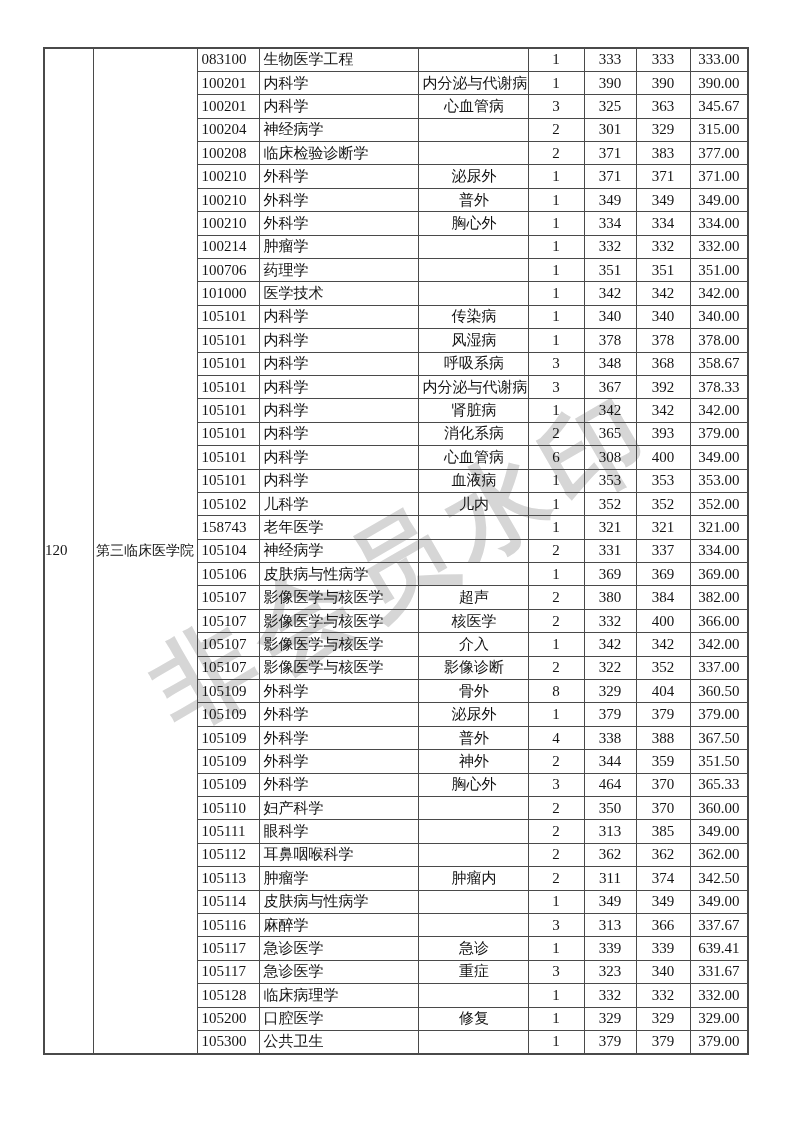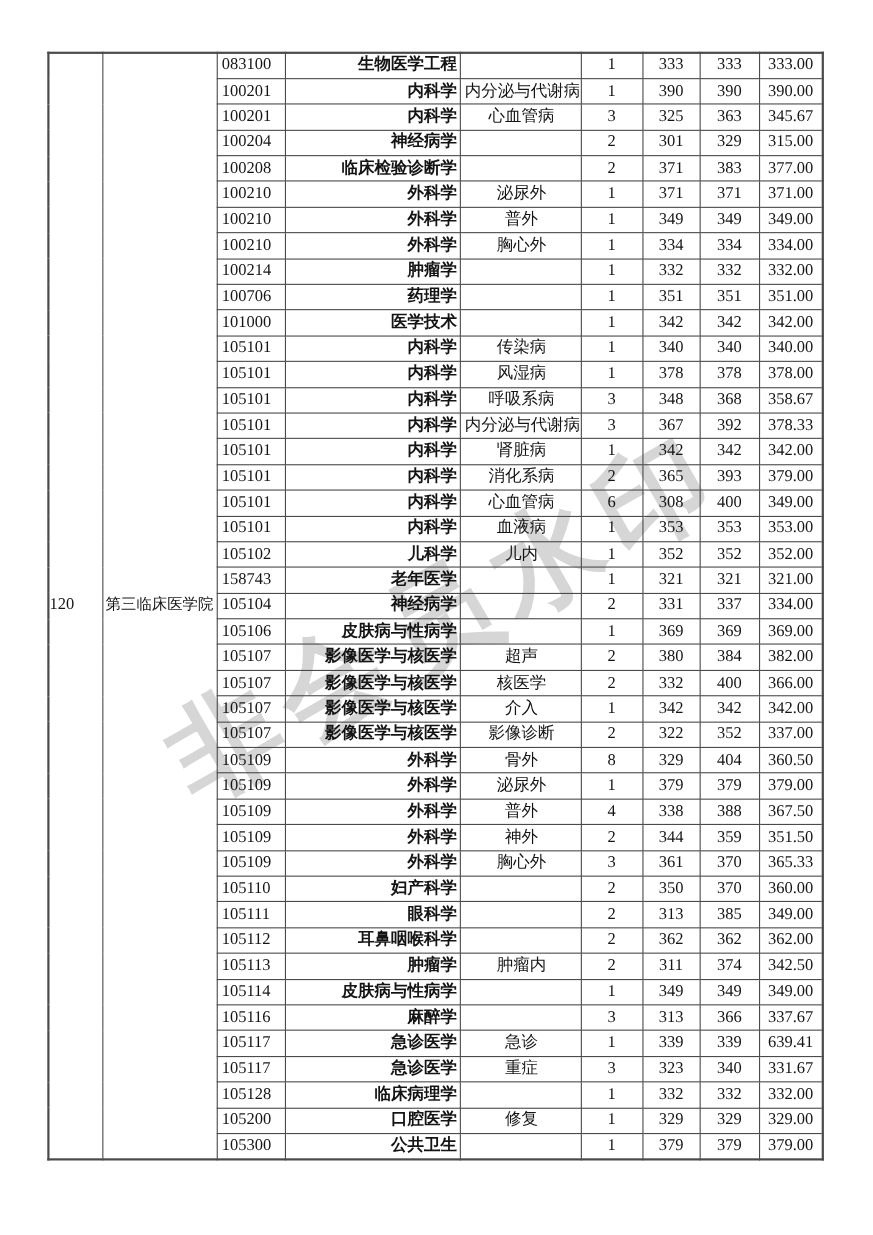--- a/index.html
+++ b/index.html
@@ -42,21 +42,21 @@
     line-height: 1;
     padding: 0 2px 0 4px;
     overflow: hidden;
     white-space: nowrap;
     background: transparent;
     vertical-align: middle;
   }
   .scores td.c-seq { text-align: left; padding: 0; margin-left: 19px; }
   .scores td.c-name { text-align: center; padding: 0; font-size: 14px; }
   .scores td.c-code { text-align: left; margin-left: 48px; }
-  .scores td.c-major { text-align: right; font-weight: bold; }
+  .scores td.c-major { text-align: left; }
   .scores td.c-dir { text-align: center; }
   .scores td.c-num { text-align: center; padding: 0; }
 </style>
 </head>
 <body>
 
 <div class="page">
   <div class="watermark">非会员水印</div>
 
   <table class="scores">
@@ -351,21 +351,21 @@
           <td class="c-num">2</td>
           <td class="c-num">344</td>
           <td class="c-num">359</td>
           <td class="c-num">351.50</td>
         </tr>
         <tr>
           <td class="c-code">105109</td>
           <td class="c-major">外科学</td>
           <td class="c-dir">胸心外</td>
           <td class="c-num">3</td>
-          <td class="c-num">361</td>
+          <td class="c-num">464</td>
           <td class="c-num">370</td>
           <td class="c-num">365.33</td>
         </tr>
         <tr>
           <td class="c-code">105110</td>
           <td class="c-major">妇产科学</td>
           <td class="c-dir"></td>
           <td class="c-num">2</td>
           <td class="c-num">350</td>
           <td class="c-num">370</td>

